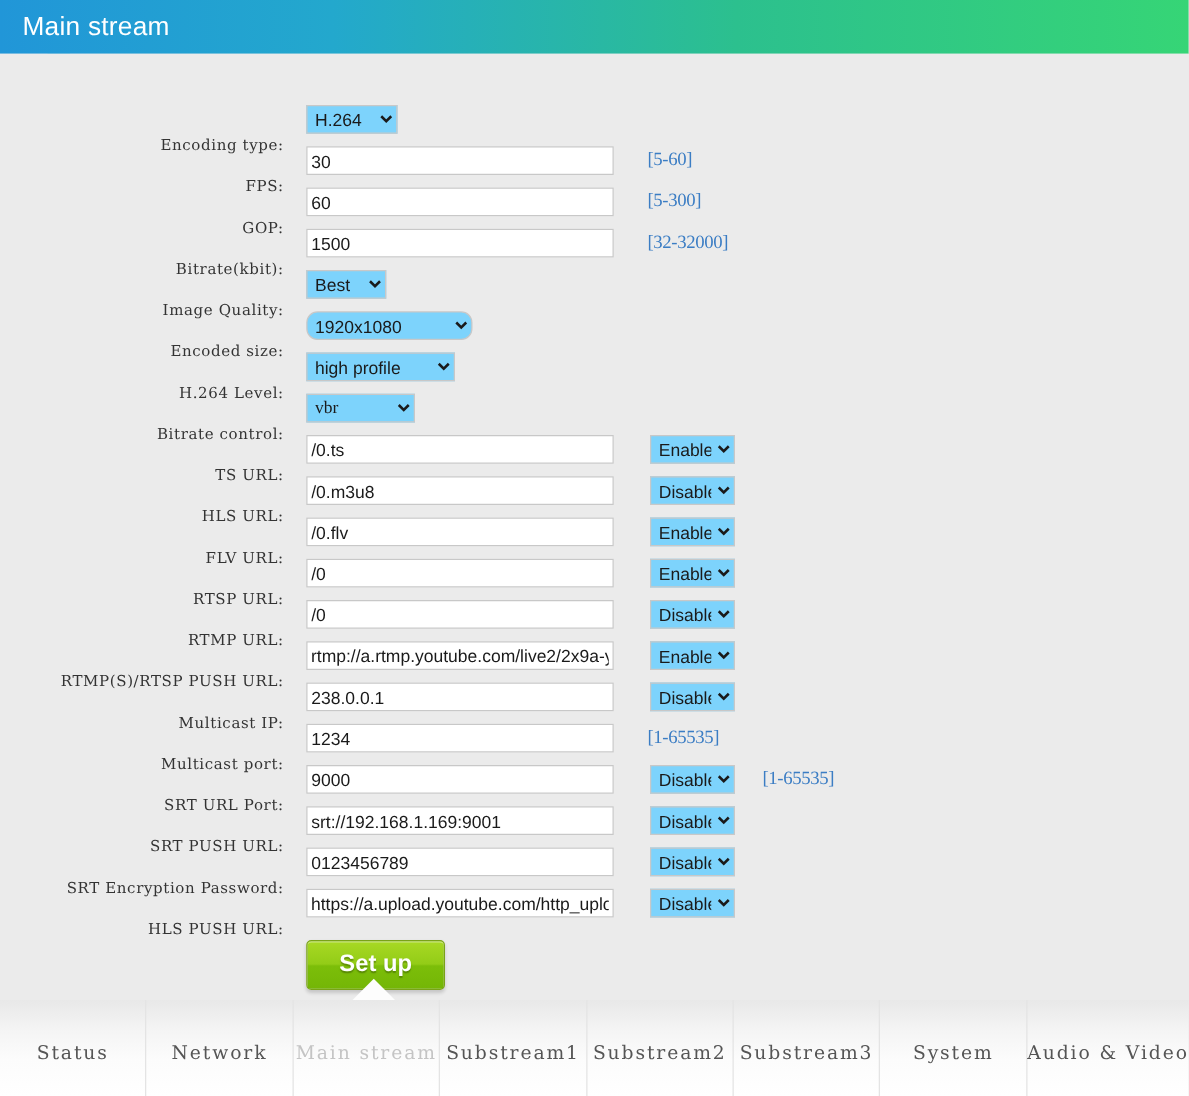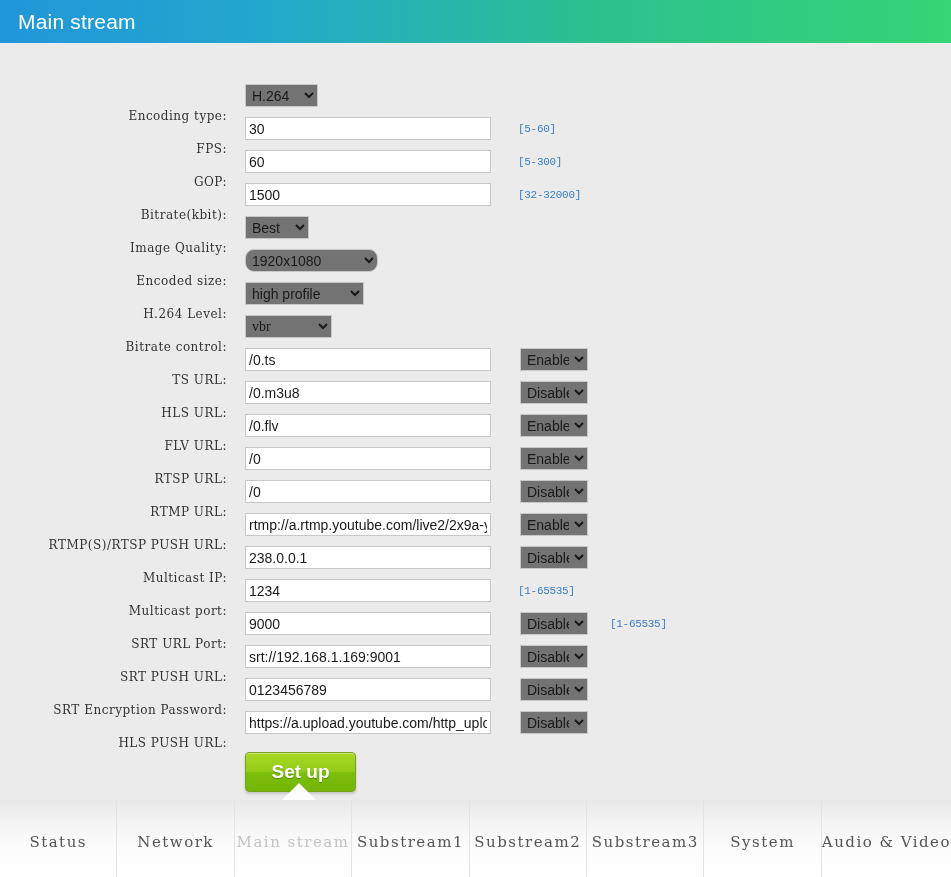--- a/index.html
+++ b/index.html
@@ -85,37 +85,37 @@
     font-family: "Liberation Sans", sans-serif;
     font-size: 14px;
     color: #1a1a1a;
     outline: none;
   }
   select.sel {
     box-sizing: border-box;
     height: 23px;
     padding: 1px 2px;
     border: 1px solid #c8c8c8;
-    background: #737373;
+    background: #7dd3fc;
     font-family: "Liberation Sans", sans-serif;
     font-size: 14px;
     color: #1a1a1a;
     outline: none;
   }
   select.sel-enc { width: 73px; }
   select.sel-qual { width: 64px; }
   select.sel-size { width: 133px; border-radius: 9px; }
   select.sel-level { width: 119px; }
   select.sel-bcrl { width: 87px; font-family: Liberation Serif, serif; }
   select.sel-state { width: 68px; margin-left: 29px; }
 
   .hint {
     margin-left: 27px;
-    font-family: Liberation Mono, monospace;
-    font-size: 11px;
+    font-family: Liberation Serif, serif;
+    font-size: 15px;
     color: #3b7dc4;
     white-space: nowrap;
     letter-spacing: -0.3px;
   }
   .hint-after-sel { margin-left: 22px; }
 
   
   .btn-row {
     display: flex;
     margin-top: 13px;

